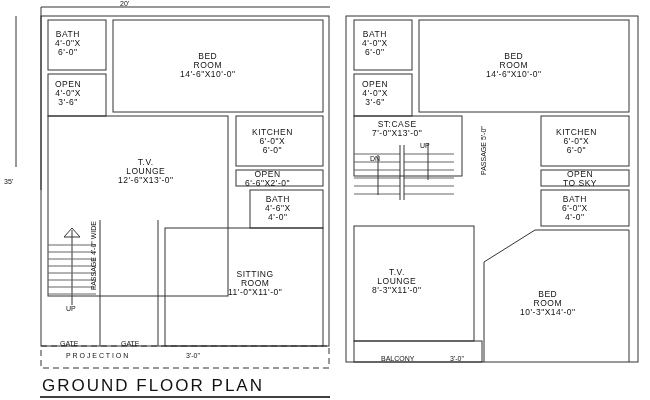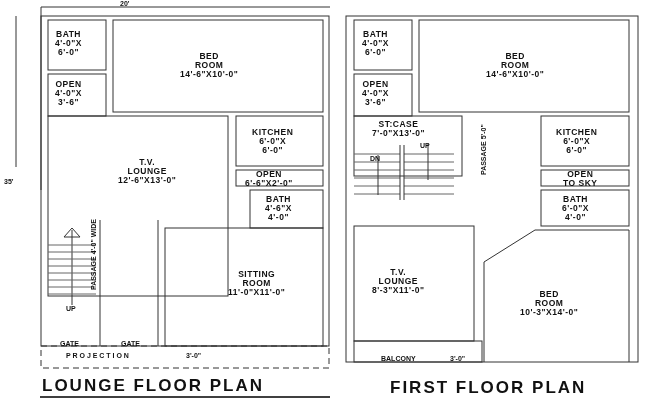--- a/index.html
+++ b/index.html
@@ -1,16 +1,16 @@
 <!DOCTYPE html>
 <html><head>
 <meta charset="utf-8">
 <style>
   body { margin:0; width:650px; height:400px; background:#fff; overflow:hidden; font-family:"Liberation Sans", sans-serif; }
-  .canvas { position:relative; width:650px; height:400px;font-weight:bold; }
+  .canvas { position:relative; width:650px; height:400px; }
   svg { position:absolute; left:0; top:0; }
   .lbl { position:absolute; font-size:8.5px; line-height:9px; color:#111; text-align:center; white-space:pre; letter-spacing:0.5px; }
   .tiny { position:absolute; font-size:7px; color:#111; }
   .title { position:absolute; font-size:17px; letter-spacing:2px; color:#111; }
 </style>
 </head>
 <body>
 
 <div class="canvas">
 <svg width="650" height="400" stroke="#333" fill="none" stroke-width="1">
@@ -100,21 +100,21 @@
 4'-0"</div>
 <div class="lbl" style="left:228px;top:270px">SITTING
 ROOM
 11'-0"X11'-0"</div>
 <div class="tiny" style="left:90px;top:290px;transform:rotate(-90deg);transform-origin:left top">PASSAGE    4'-0" WIDE</div>
 <div class="tiny" style="left:66px;top:305px">UP</div>
 <div class="tiny" style="left:60px;top:340px">GATE</div>
 <div class="tiny" style="left:121px;top:340px">GATE</div>
 <div class="tiny" style="left:66px;top:352px">P R O J E C T I O N</div>
 <div class="tiny" style="left:186px;top:352px">3'-0"</div>
-<div class="title" style="left:42px;top:376px">LOUNGE FLOOR PLAN</div>
+<div class="title" style="left:42px;top:376px">GROUND FLOOR PLAN</div>
 
 <div class="lbl" style="left:362px;top:30px">BATH
 4'-0"X
 6'-0"</div>
 <div class="lbl" style="left:486px;top:52px">BED
 ROOM
 14'-6"X10'-0"</div>
 <div class="lbl" style="left:362px;top:80px">OPEN
 4'-0"X
 3'-6"</div>
@@ -133,14 +133,13 @@
 8'-3"X11'-0"</div>
 <div class="lbl" style="left:520px;top:290px">BED
 ROOM
 10'-3"X14'-0"</div>
 <div class="tiny" style="left:480px;top:175px;transform:rotate(-90deg);transform-origin:left top">PASSAGE
 5'-0"</div>
 <div class="tiny" style="left:370px;top:155px">DN</div>
 <div class="tiny" style="left:420px;top:142px">UP</div>
 <div class="tiny" style="left:381px;top:355px">BALCONY</div>
 <div class="tiny" style="left:450px;top:355px">3'-0"</div>
-<div class="title" style="left:390px;top:378px">FIRST FLOOR PLAN</div>
 </div>
 
 </body></html>

